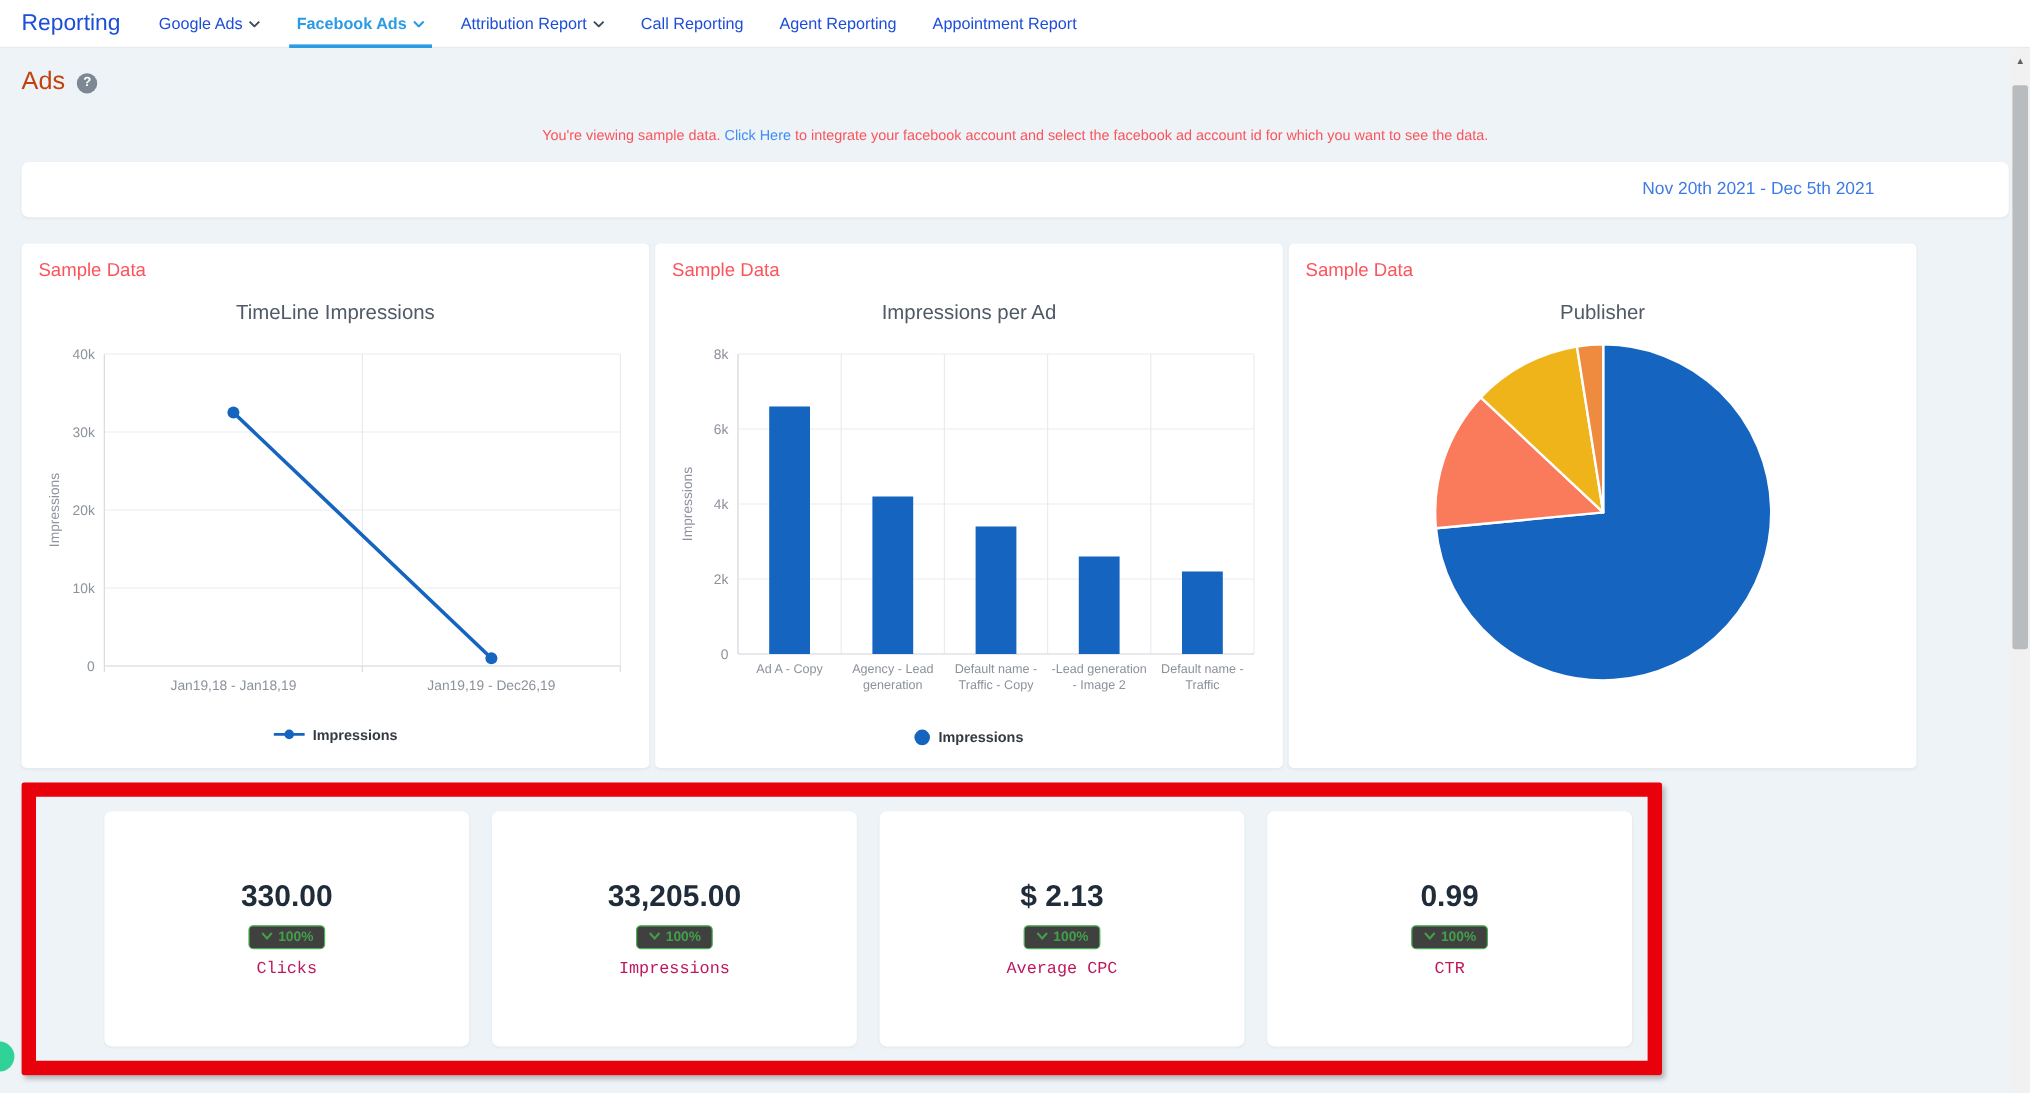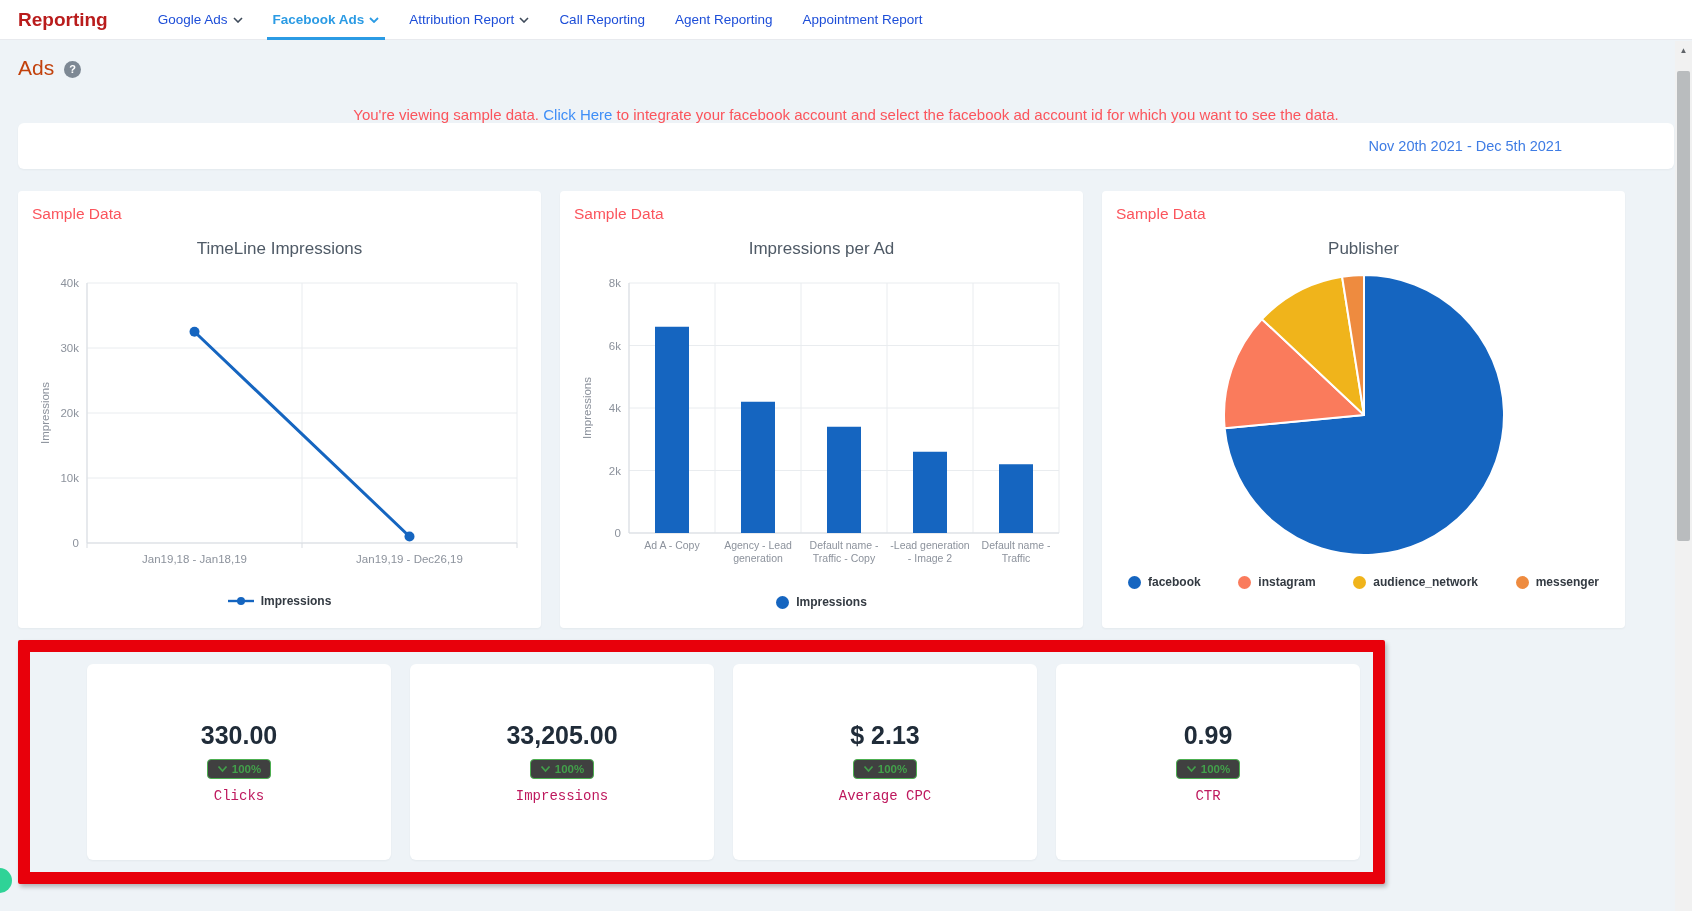--- a/index.html
+++ b/index.html
@@ -9,49 +9,49 @@
     background:#eef3f7;
     position:relative;
     color:#3f4b5b;
   }
   
   .topnav {
     height:40px; background:#ffffff; border-bottom:1px solid #e8eaee;
     display:flex; align-items:center; padding:0 18px; gap:30px;
     position:relative; z-index:5;
   }
-  .topnav .app-title { font-size:19px; font-weight:700; color:#b91c1c; margin-right:20px; }
+  .topnav .app-title { font-size:19px; font-weight:400; color:#1d4ed8; margin-right:2px; }
   .tab {
     font-size:13.5px; color:#1d4ed8; display:flex; align-items:center; gap:5px;
     height:40px; position:relative; cursor:pointer; white-space:nowrap;
   }
   .tab.active { color:#2b9be4; font-weight:700; }
   .tab.active::after {
     content:""; position:absolute; left:-6px; right:-6px; bottom:0; height:3px; background:#2b9be4;
   }
   .tab svg { display:block; }
   
   .content { padding:0 18px; position:relative; }
   .page-head { margin-top:16px; display:flex; align-items:center; gap:10px; }
   .page-head .page-title { font-size:21px; color:#c2410c; }
   .help-icon {
     width:17px; height:17px; border-radius:50%; background:#7d8894; color:#fff;
     font-size:11px; font-weight:700; display:flex; align-items:center; justify-content:center;
     cursor:pointer; margin-top:2px;
   }
-  .banner { margin-top:26px; text-align:center; font-size:15px; color:#fb545c; }
+  .banner { margin-top:26px; text-align:center; font-size:12px; color:#fb545c; }
   .banner a { color:#3e8ef7; text-decoration:none; cursor:pointer; }
   .date-card {
-    height:46px; background:#fff; border-radius:6px;
+    margin-top:15px; height:46px; background:#fff; border-radius:6px;
     box-shadow:0 1px 2px rgba(40,50,60,.05);
     display:flex; align-items:center; justify-content:flex-end; padding-right:112px;
   }
   .date-range { color:#3e7ce4; font-size:14.5px; cursor:pointer; }
   
-  .charts-row { display:flex; gap:19px; margin-top:22px; }
+  .charts-row { display:flex; gap:5px; margin-top:22px; }
   .chart-card {
     background:#fff; border-radius:4px; box-shadow:0 1px 2px rgba(40,50,60,.05);
     width:523px; height:437px; padding:14px 14px 10px 14px; position:relative;
   }
   .sample-data { color:#fb545c; font-size:15.5px; }
   .chart-title { text-align:center; font-size:17px; color:#4f5a66; margin-top:16px; }
   .chart-box { display:flex; justify-content:center; margin-top:6px; }
   .legend-row { display:flex; justify-content:center; align-items:center; gap:8px; margin-top:12px; }
   .legend-item { display:flex; align-items:center; gap:7px; cursor:pointer; }
   .legend-label { font-size:12px; font-weight:700; color:#333a42; }
@@ -250,38 +250,20 @@
       <div class="sample-data">Sample Data</div>
       <div class="chart-title">Publisher</div>
       <div class="chart-box">
         <svg id="pieChart" width="300" height="300">
             <path d="M 150 150 L 150 10 A 140 140 0 1 1 10.62132495556881 163.17516386459195 Z" fill="#1565c0" stroke="#ffffff" stroke-width="2" stroke-linejoin="round"></path>
             <path d="M 150 150 L 10.62132495556881 163.17516386459195 A 140 140 0 0 1 47.94439216100247 54.163405169983506 Z" fill="#fa7b5c" stroke="#ffffff" stroke-width="2" stroke-linejoin="round"></path>
             <path d="M 150 150 L 47.94439216100247 54.163405169983506 A 140 140 0 0 1 128.09917489436776 11.723632316680693 Z" fill="#f0b41b" stroke="#ffffff" stroke-width="2" stroke-linejoin="round"></path>
             <path d="M 150 150 L 128.09917489436776 11.723632316680693 A 140 140 0 0 1 150.00000000000023 10 Z" fill="#ee8b3f" stroke="#ffffff" stroke-width="2" stroke-linejoin="round"></path>
           </svg>
       </div>
-      <div class="pie-legend">
-        <div class="legend-item">
-          <span class="legend-dot" style="background: rgb(21, 101, 192);"></span>
-          <span class="legend-label">facebook</span>
-        </div>
-        <div class="legend-item">
-          <span class="legend-dot" style="background: rgb(250, 123, 92);"></span>
-          <span class="legend-label">instagram</span>
-        </div>
-        <div class="legend-item">
-          <span class="legend-dot" style="background: rgb(240, 180, 27);"></span>
-          <span class="legend-label">audience_network</span>
-        </div>
-        <div class="legend-item">
-          <span class="legend-dot" style="background: rgb(238, 139, 63);"></span>
-          <span class="legend-label">messenger</span>
-        </div>
-      </div>
     </div>
   </div>
 
   <div class="stats-frame">
     <div class="stats-row">
 
       <div class="stat-card">
         <div class="stat-value">330.00</div>
         <div class="stat-badge">
           <span><svg width="11" height="8" viewBox="0 0 11 8">

